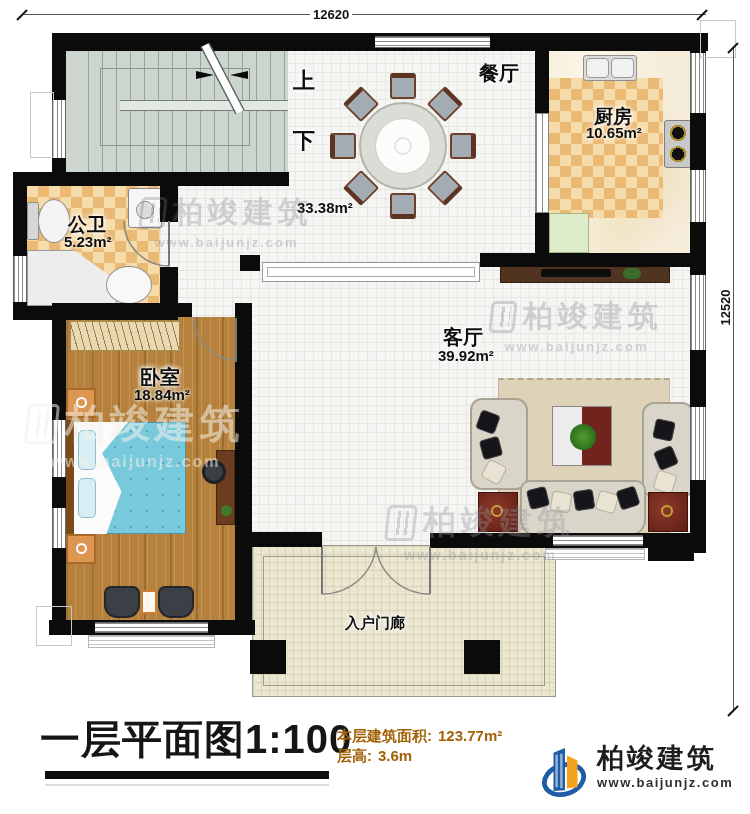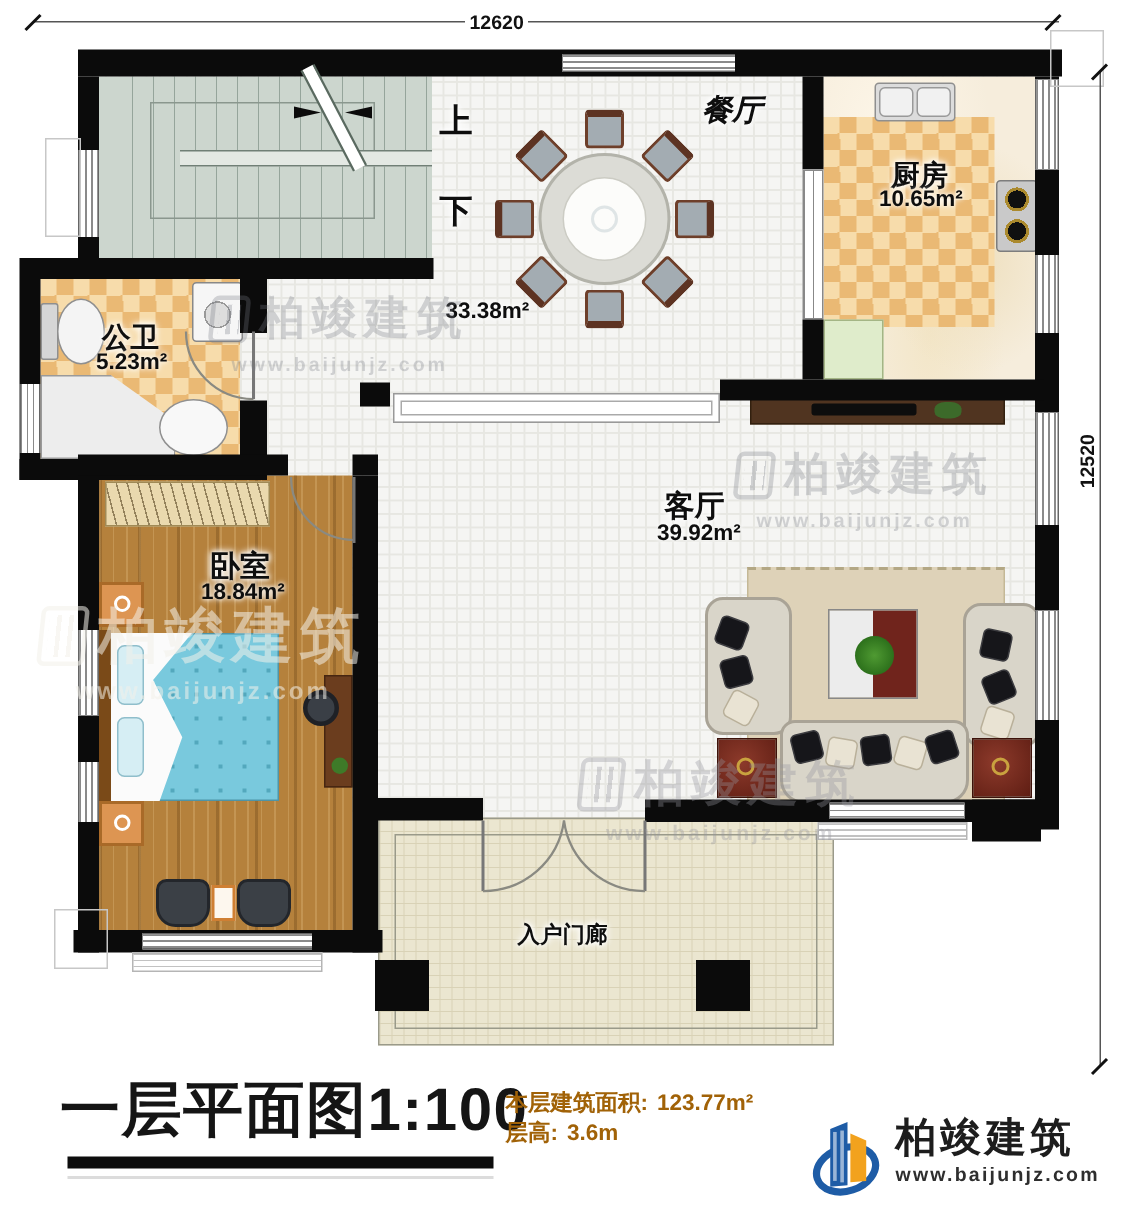--- a/index.html
+++ b/index.html
@@ -193,21 +193,21 @@
   <div class="wall" style="left:252px;top:532px;width:70px;height:15px;"></div>
   <div class="wall" style="left:430px;top:533px;width:264px;height:15px;"></div>
   <div class="winh" style="left:553px;top:535px;width:90px;height:11px;"></div>
   <div class="wall" style="left:648px;top:533px;width:46px;height:28px;"></div>
   <div class="sill" style="left:545px;top:548px;width:100px;height:12px;"></div>
 
   <div class="ext" style="left:30px;top:92px;width:24px;height:66px;"></div>
   <div class="ext" style="left:36px;top:606px;width:36px;height:40px;"></div>
   <div class="ext" style="left:700px;top:20px;width:36px;height:38px;"></div>
 
-  <div class="room-name" style="left:468px;top:60px;font-style:italic;">餐厅</div>
+  <div class="room-name" style="left:479px;top:60px;">餐厅</div>
   <div class="room-area" style="left:297px;top:199px;">33.38m²</div>
   <div class="room-name" style="left:594px;top:104px;font-size:19px;">厨房</div>
   <div class="room-area" style="left:586px;top:124px;">10.65m²</div>
   <div class="room-name" style="left:68px;top:212px;font-size:19px;">公卫</div>
   <div class="room-area" style="left:64px;top:233px;">5.23m²</div>
   <div class="room-name" style="left:140px;top:364px;">卧室</div>
   <div class="room-area" style="left:134px;top:386px;">18.84m²</div>
   <div class="room-name" style="left:443px;top:324px;">客厅</div>
   <div class="room-area" style="left:438px;top:347px;">39.92m²</div>
   <div class="room-name" style="left:345px;top:614px;font-size:15px;">入户门廊</div>

